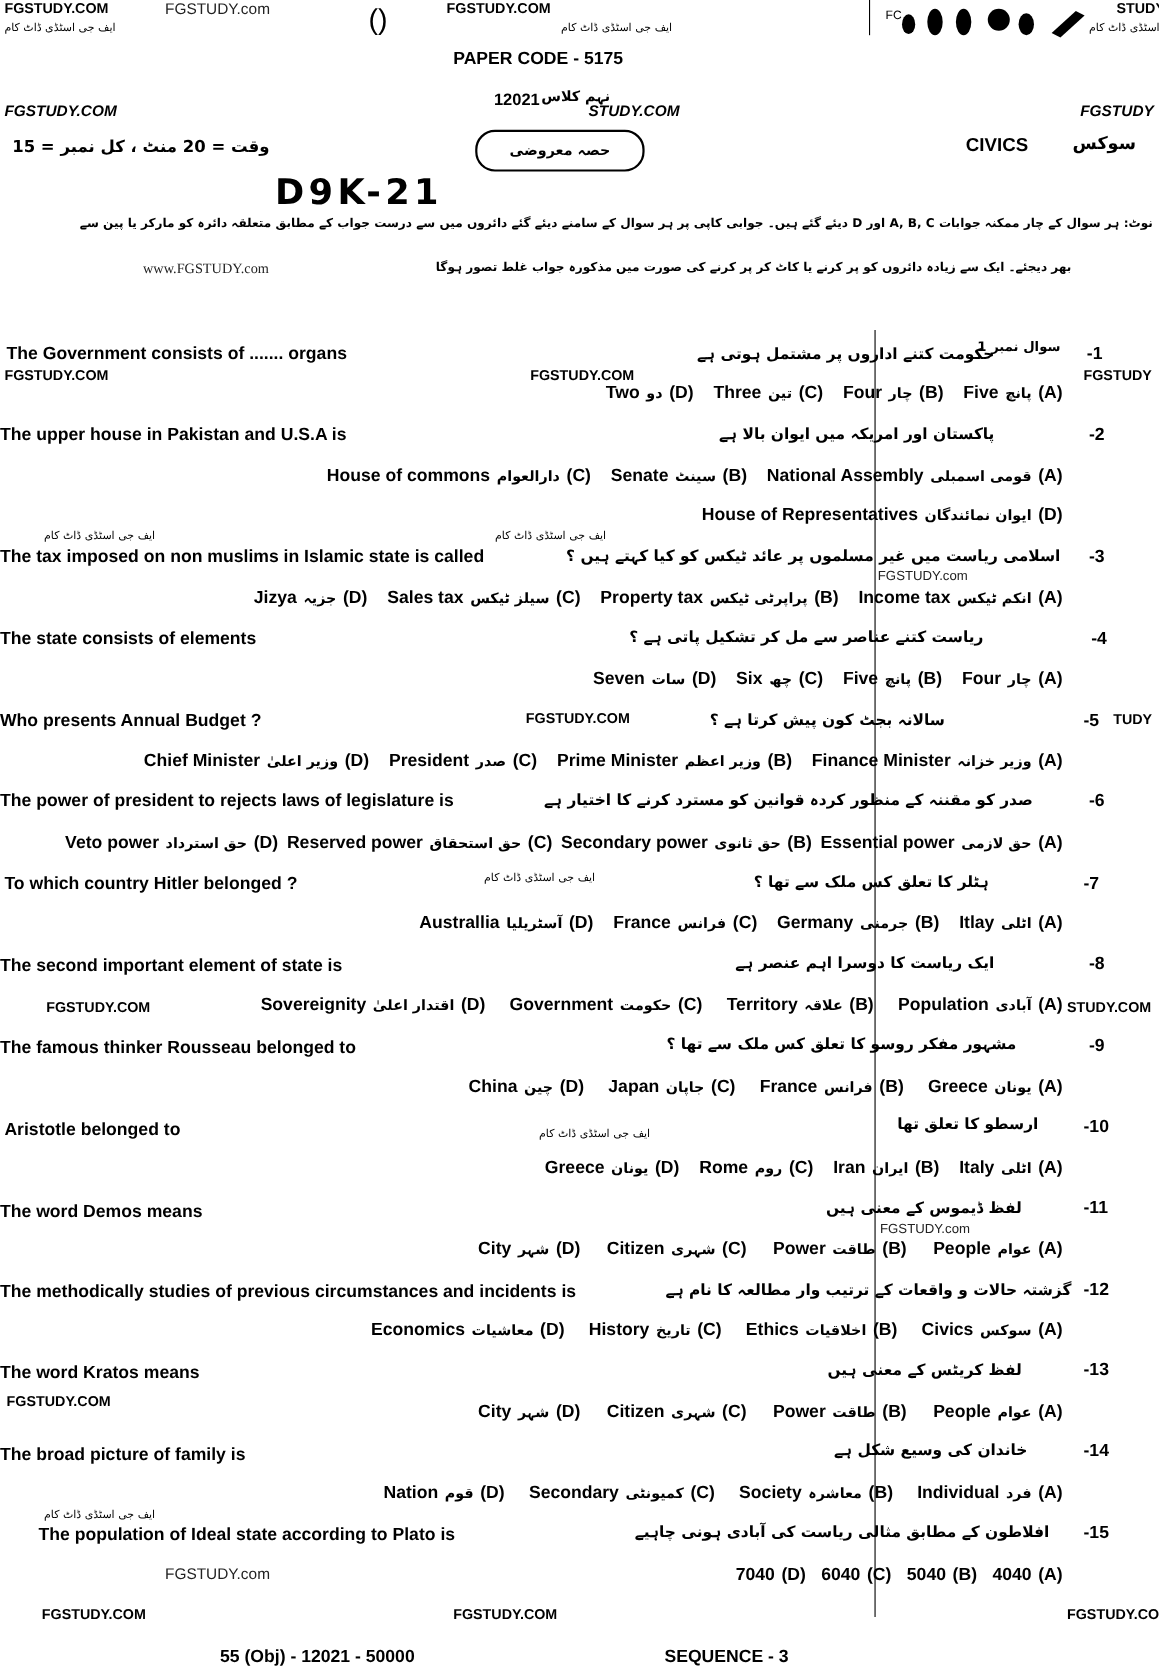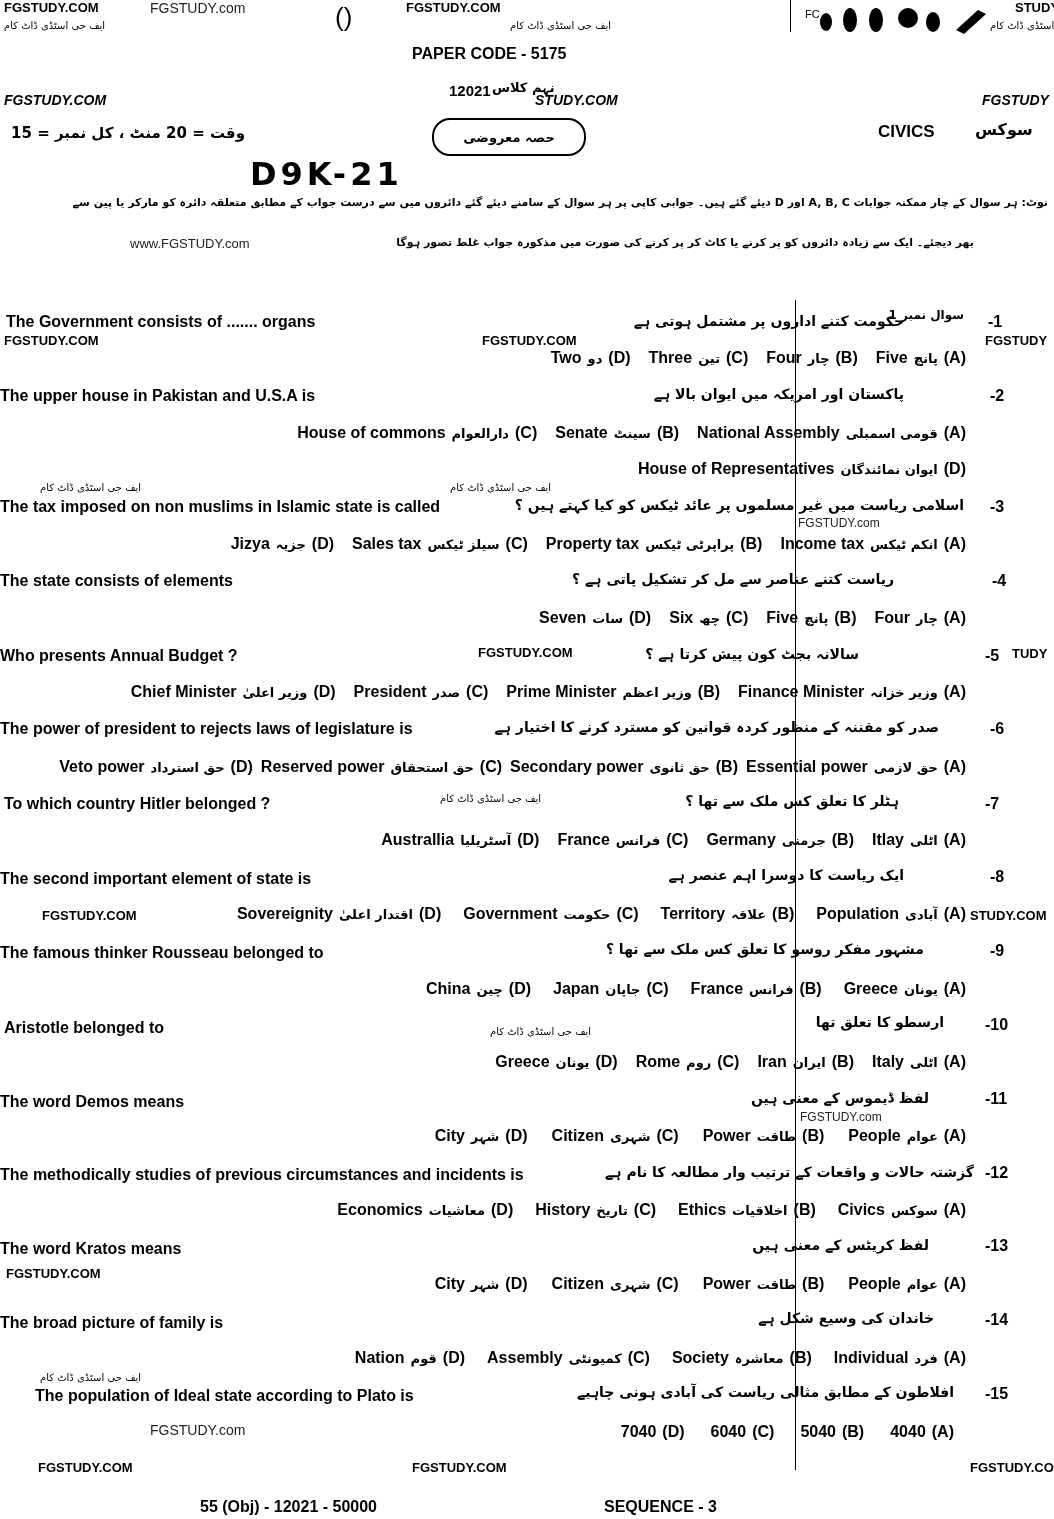--- a/index.html
+++ b/index.html
@@ -58,21 +58,21 @@
 <div class="abs ur" style="left:25px;top:124px;font-size:15px;width:220px;">وقت = 20 منٹ ، کل نمبر = 15</div>
 <div class="pill">
   <span class="ur" style="font-size:13px;">حصہ معروضی</span>
 </div>
 <div class="abs b" style="left:878px;top:122px;font-size:17px;">CIVICS</div>
 <div class="abs ur" style="left:975px;top:120px;font-size:16px;">سوکس</div>
 
 <div class="abs b" style="left:250px;top:155px;font-size:32px;letter-spacing:4px;font-family:'DejaVu Sans',sans-serif;">D9K-21</div>
 
 <div class="abs ur" style="right:6px;top:196px;font-size:11px;width:1040px;overflow:hidden;">نوٹ: ہر سوال کے چار ممکنہ جوابات A, B, C اور D دیئے گئے ہیں۔ جوابی کاپی پر ہر سوال کے سامنے دیئے گئے دائروں میں سے درست جواب کے مطابق متعلقہ دائرہ کو مارکر یا پین سے</div>
-<div class="abs wml" style="left:130px;top:236px;">www.FGSTUDY.com</div>
+<div class="abs wml" style="left:130px;top:236px;font-family:Liberation Serif, serif;">www.FGSTUDY.com</div>
 <div class="abs ur" style="right:80px;top:236px;font-size:11px;">بھر دیجئے۔ ایک سے زیادہ دائروں کو پر کرنے یا کاٹ کر پر کرنے کی صورت میں مذکورہ جواب غلط تصور ہوگا</div>
 <div class="abs ur" style="right:90px;top:272px;font-size:12px;margin-top:36px;">سوال نمبر 1</div>
 
 <div class="fold" style="top:300px;height:1170px;"></div>
 
 <div class="abs q-en" style="left:6px;top:313px;">The Government consists of ....... organs</div>
 <div class="abs wm" style="left:4px;top:333px;">FGSTUDY.COM</div>
 <div class="abs wm" style="left:482px;top:333px;">FGSTUDY.COM</div>
 <div class="abs wm" style="left:985px;top:333px;">FGSTUDY</div>
 <div class="abs ur q-ur" style="right:150px;top:313px;">حکومت کتنے اداروں پر مشتمل ہوتی ہے</div>
@@ -428,42 +428,42 @@
 <div class="abs q-en" style="left:0;top:1314px;">The broad picture of family is</div>
 <div class="abs ur q-ur" style="right:120px;top:1310px;">خاندان کی وسیع شکل ہے</div>
 <div class="abs q-num" style="left:985px;top:1311px;text-align:center;">-14</div>
 <div class="abs opts" style="right:88px;top:1349px;gap:22px;">
   <span class="opt">
       <span>Nation</span>
       <span class="u">قوم</span>
       <span>(D)</span>
     </span>
   <span class="opt">
-      <span>Assembly</span>
+      <span>Secondary</span>
       <span class="u">کمیونٹی</span>
       <span>(C)</span>
     </span>
   <span class="opt">
       <span>Society</span>
       <span class="u">معاشرہ</span>
       <span>(B)</span>
     </span>
   <span class="opt">
       <span>Individual</span>
       <span class="u">فرد</span>
       <span>(A)</span>
     </span>
 </div>
 
 <div class="abs urs" style="left:40px;top:1372px;">ایف جی اسٹڈی ڈاٹ کام</div>
 <div class="abs q-en" style="left:0;top:1387px;padding-left:35px;">The population of Ideal state according to Plato is</div>
 <div class="abs ur q-ur" style="right:100px;top:1384px;">افلاطون کے مطابق مثالی ریاست کی آبادی ہونی چاہیے</div>
 <div class="abs q-num" style="left:985px;top:1385px;">-15</div>
 <div class="abs wml" style="left:150px;top:1422px;font-size:14px;">FGSTUDY.com</div>
-<div class="abs opts" style="right:100px;top:1423px;gap:26px;">
+<div class="abs opts" style="right:88px;top:1423px;gap:14px;">
   <span class="opt">
       <span>7040</span>
       <span>(D)</span>
     </span>
   <span class="opt">
       <span>6040</span>
       <span>(C)</span>
     </span>
   <span class="opt">
       <span>5040</span>

